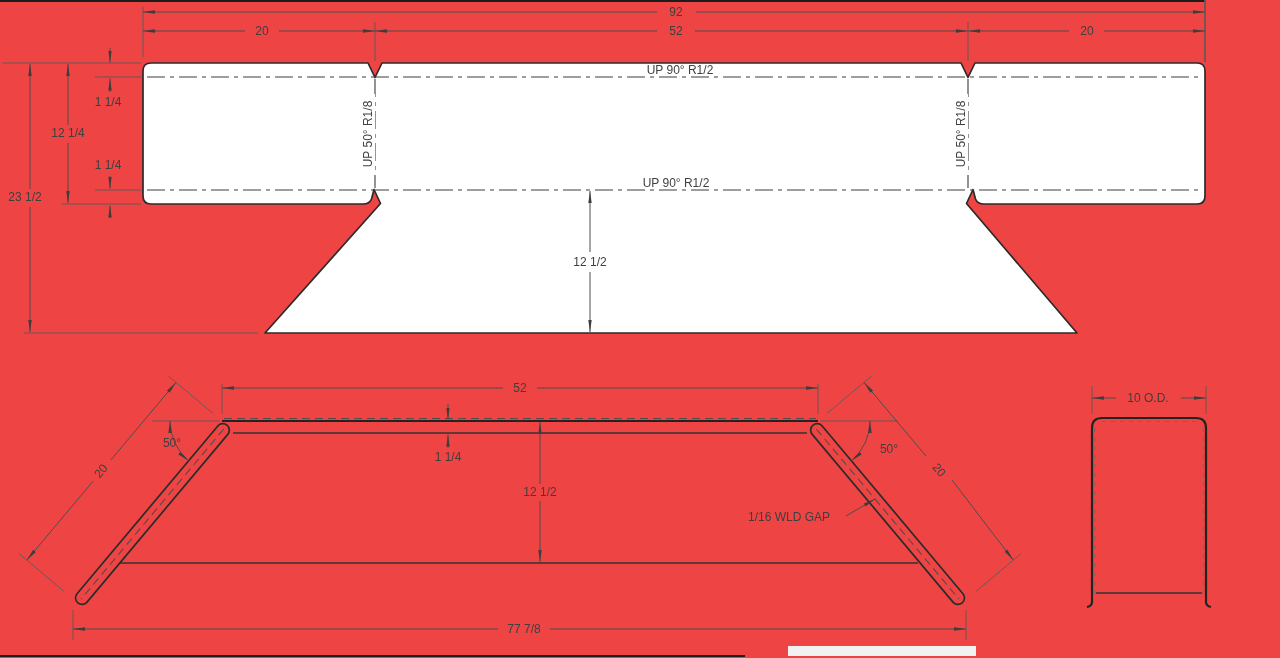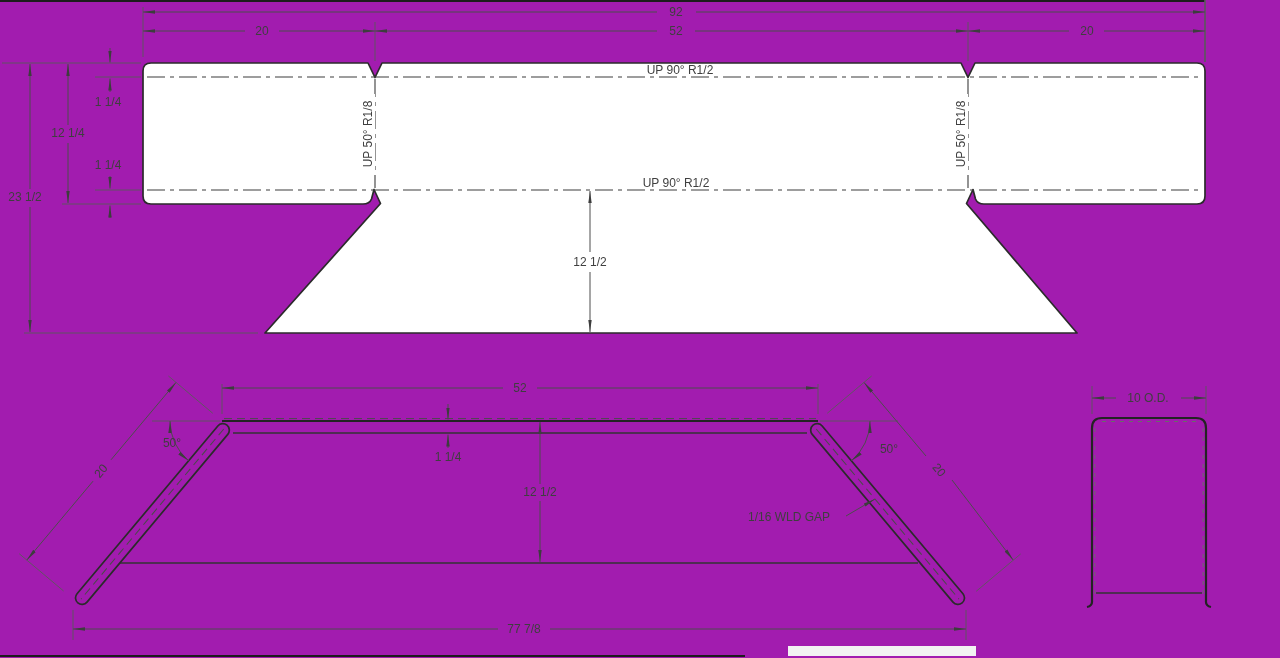--- a/index.html
+++ b/index.html
@@ -1,16 +1,16 @@
 <!DOCTYPE html>
 <html><head>
 <meta charset="utf-8">
 <style>
   html,body { margin:0; padding:0; background:#ffffff; }
-  .canvas-wrap { width:1280px; height:658px; background:#a21caf; position:relative; overflow:hidden; }
+  .canvas-wrap { width:1280px; height:658px; background:#ef4444; position:relative; overflow:hidden; }
   svg { display:block; }
   .outline  { stroke:#2b2b2b; stroke-width:1.7; fill:none; stroke-linejoin:round; stroke-linecap:round; }
   .outline-f{ stroke:#2b2b2b; stroke-width:1.7; fill:#ffffff; stroke-linejoin:round; }
   .thick    { stroke:#232323; stroke-width:2.2; fill:none; stroke-linejoin:round; }
   .inner    { stroke:#333333; stroke-width:1.3; fill:none; }
   .dim      { stroke:#4d4d4d; stroke-width:1; fill:none; }
   .ext      { stroke:#5a5a5a; stroke-width:0.9; fill:none; }
   .bend     { stroke:#3d3d3d; stroke-width:1.1; fill:none; stroke-dasharray:18 5 4 5; }
   .dash     { stroke:#4a4a4a; stroke-width:1; fill:none; stroke-dasharray:8 5; }
   .dash2    { stroke:#6a6a6a; stroke-width:1; fill:none; stroke-dasharray:4 5; }

